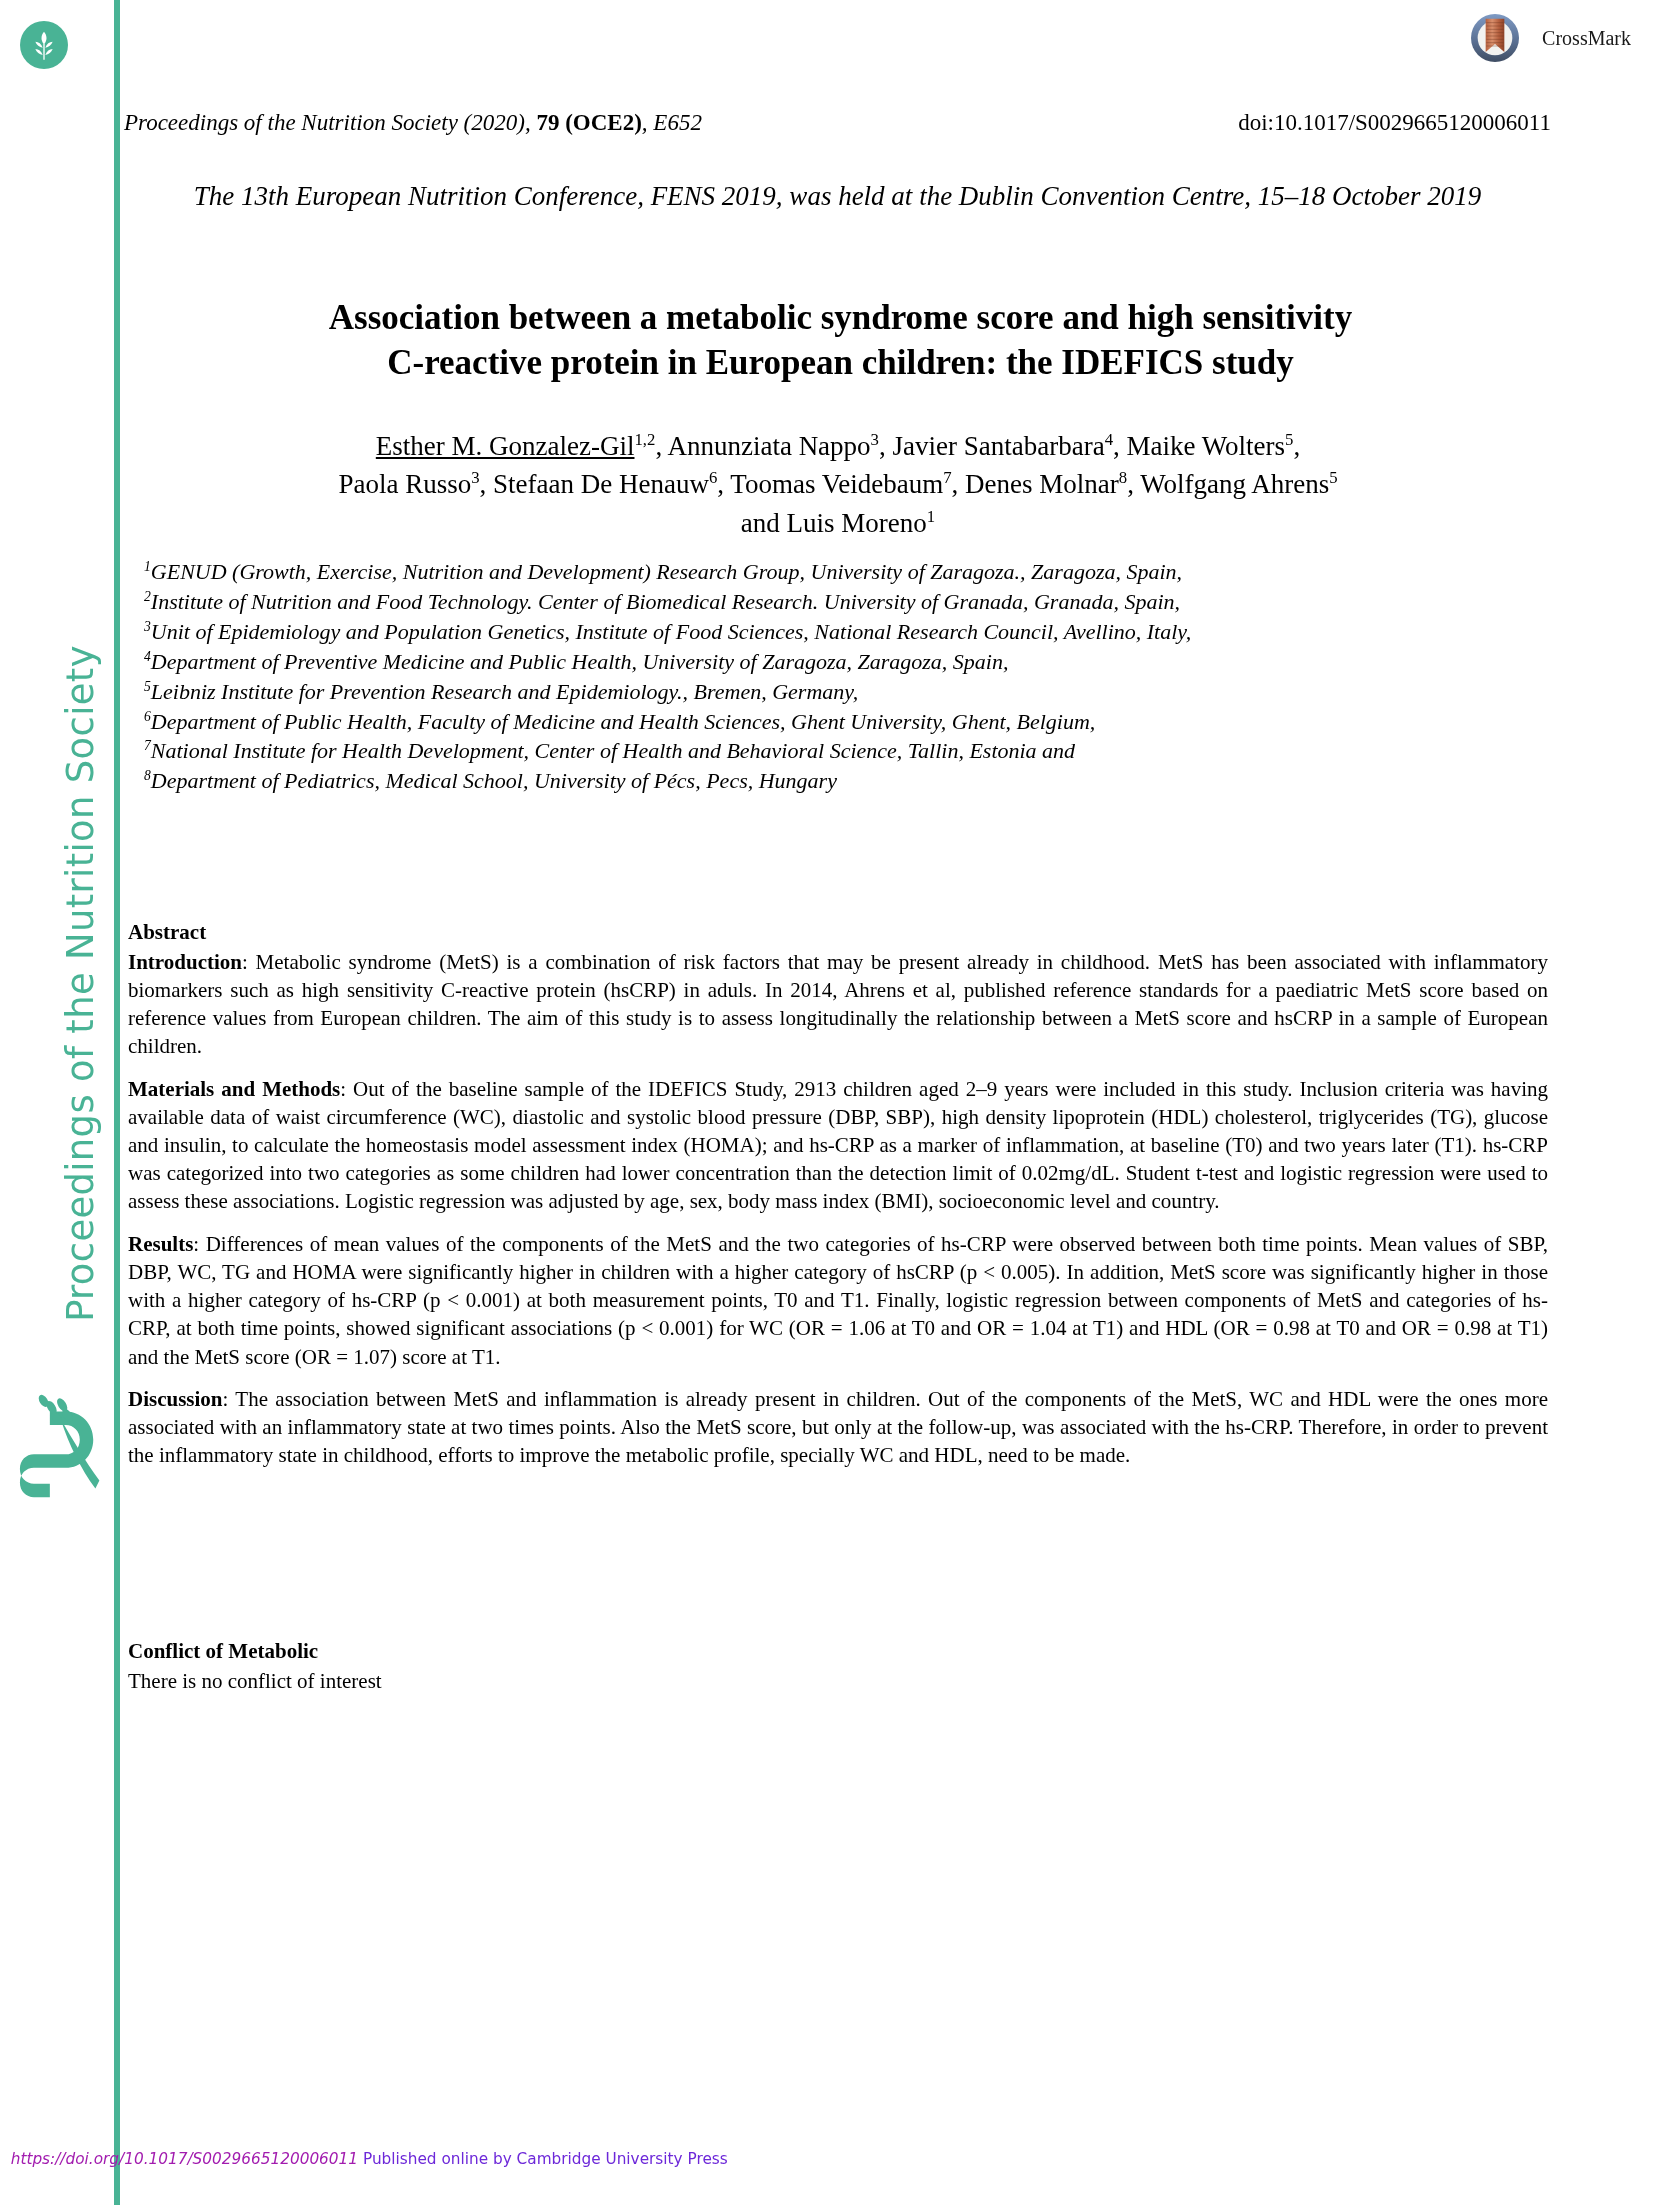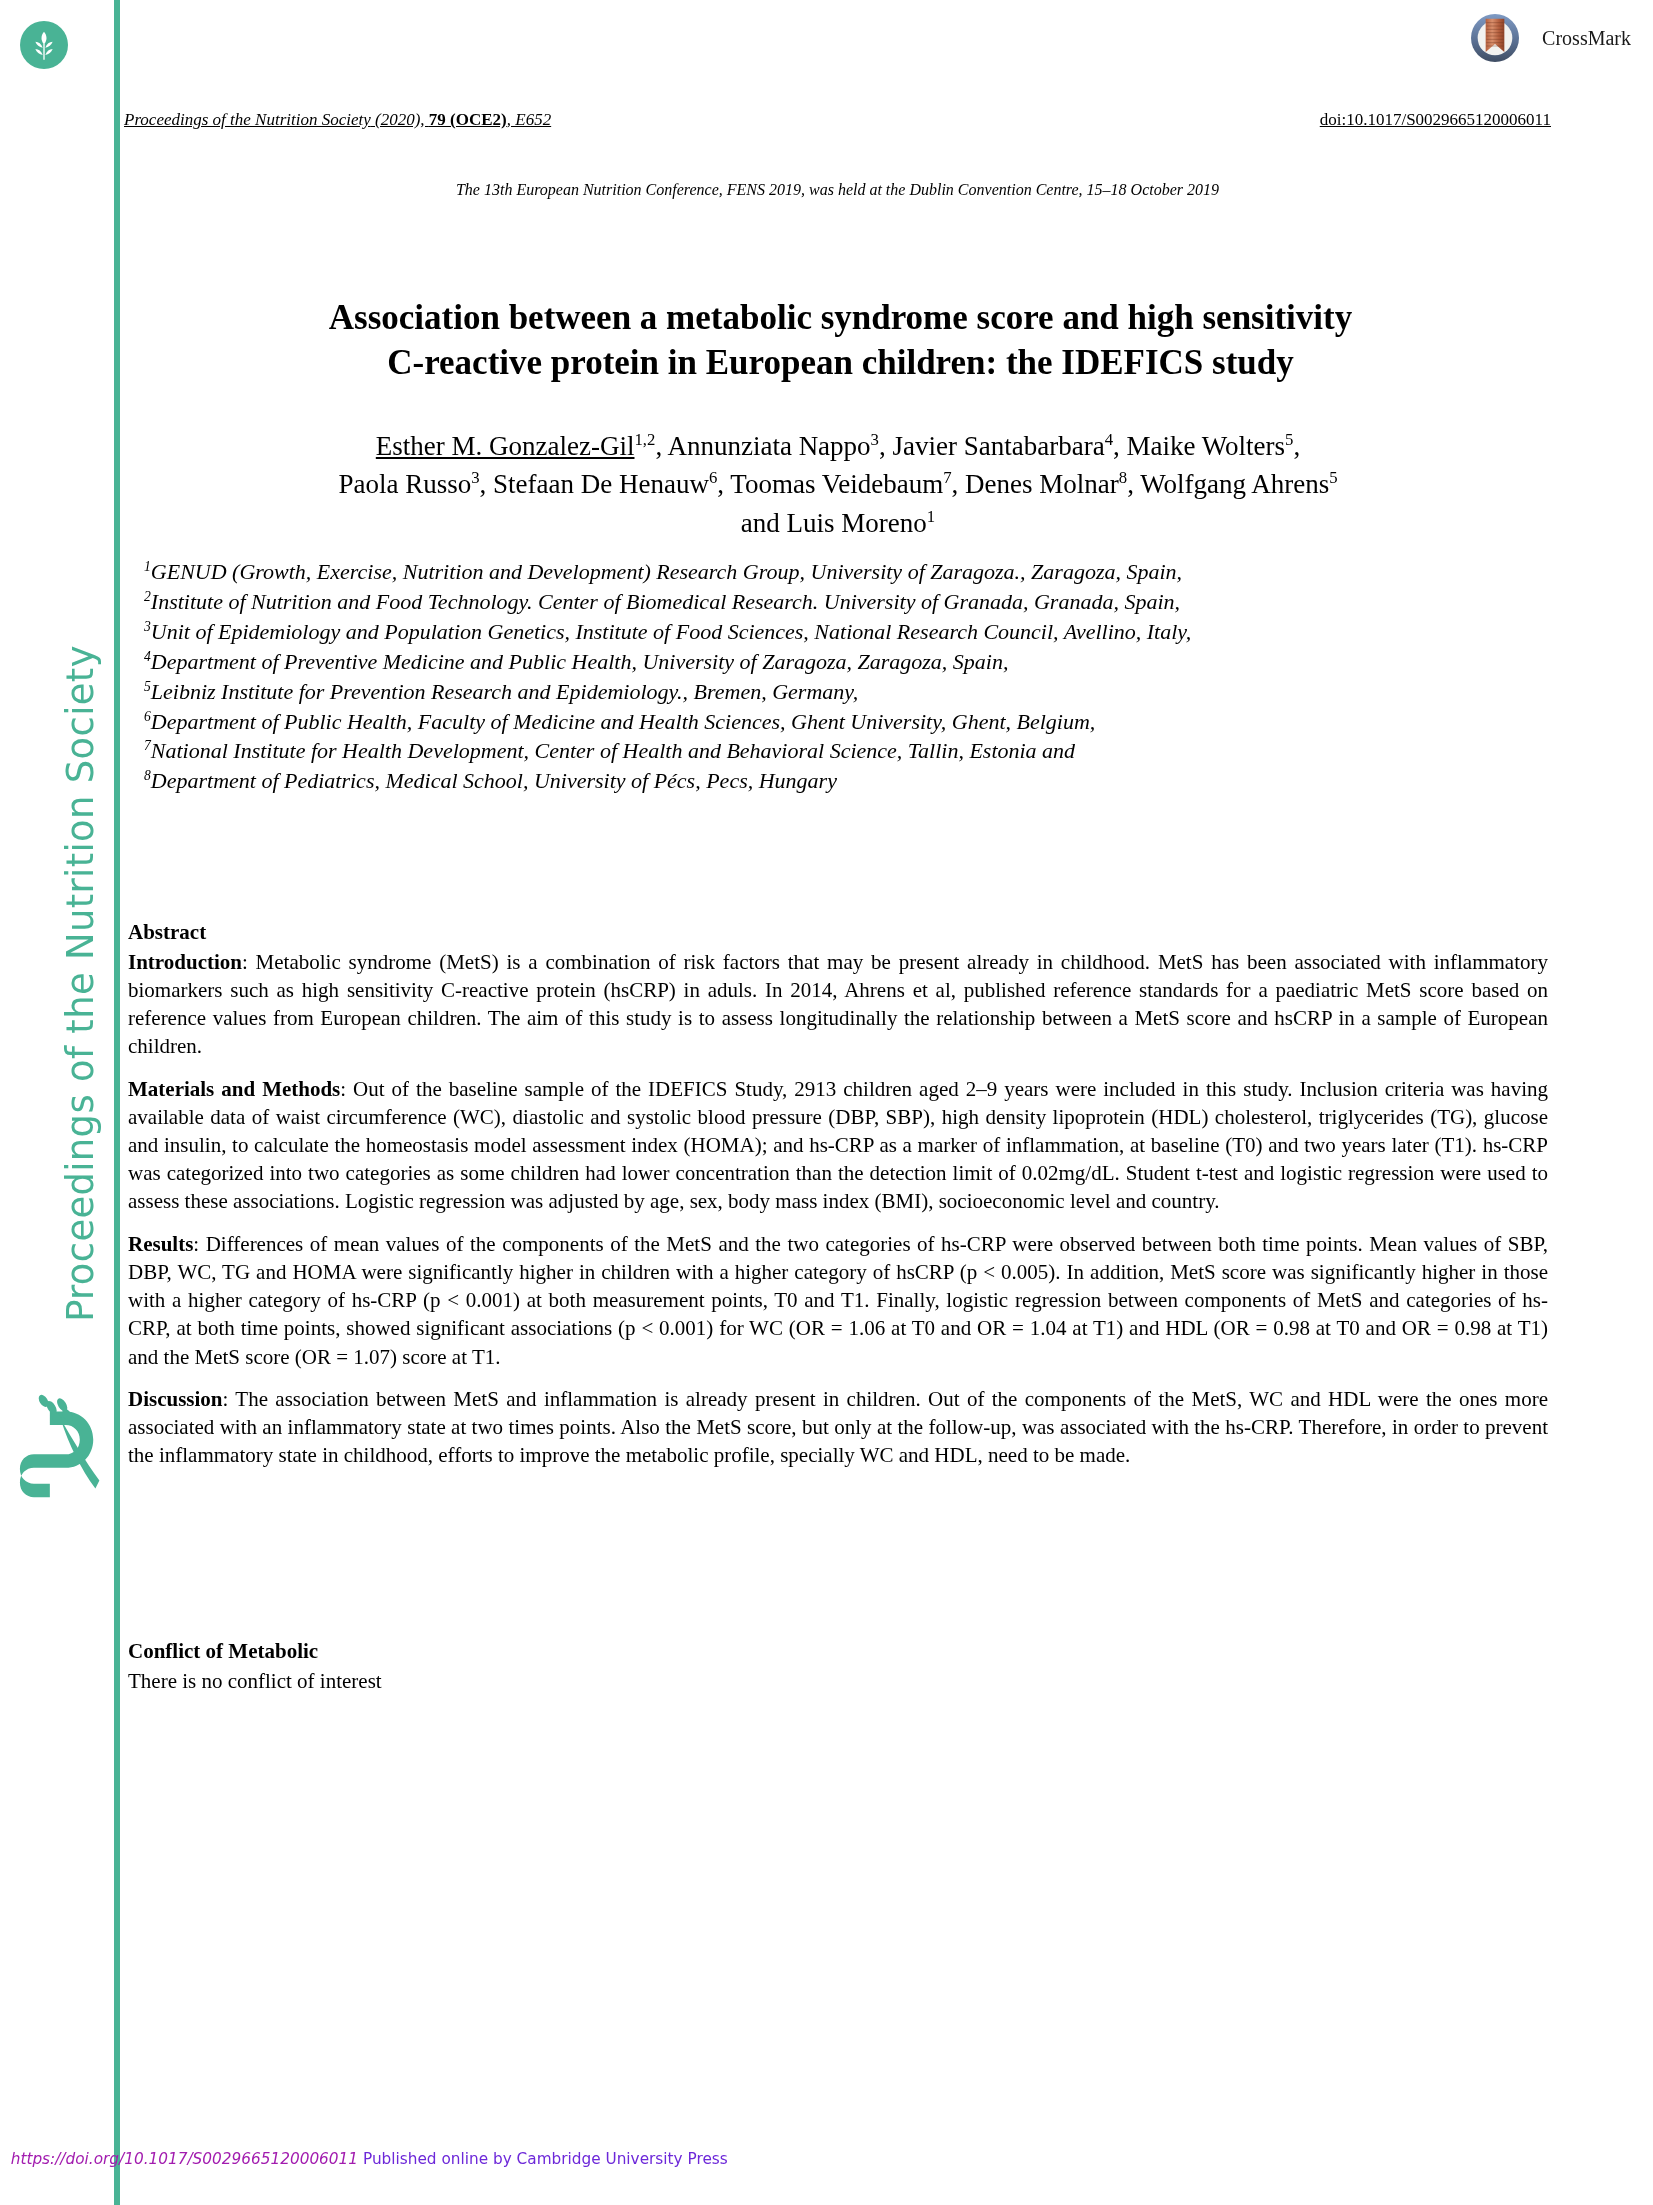--- a/index.html
+++ b/index.html
@@ -85,35 +85,34 @@
   }
 
   .journal-line {
     position: absolute;
     left: 0;
     top: 110px;
     width: 1427px;
     display: flex;
     justify-content: space-between;
     align-items: baseline;
-    font-size: 17px;
-    text-decoration: underline;
+    font-size: 23px;
   }
   .journal-line .jl-left { font-style: italic; }
   .journal-line .jl-left .vol { font-weight: bold; font-style: normal; }
   .journal-line .jl-right { font-style: normal; }
 
   .conference-line {
     position: absolute;
     left: 0;
     top: 181px;
     width: 1427px;
     text-align: center;
     font-style: italic;
-    font-size: 16px;
+    font-size: 27px;
   }
 
   .paper-title {
     position: absolute;
     left: 53px;
     top: 273px;
     width: 1327px;
     text-align: center;
     font-size: 35px;
     font-weight: bold;

